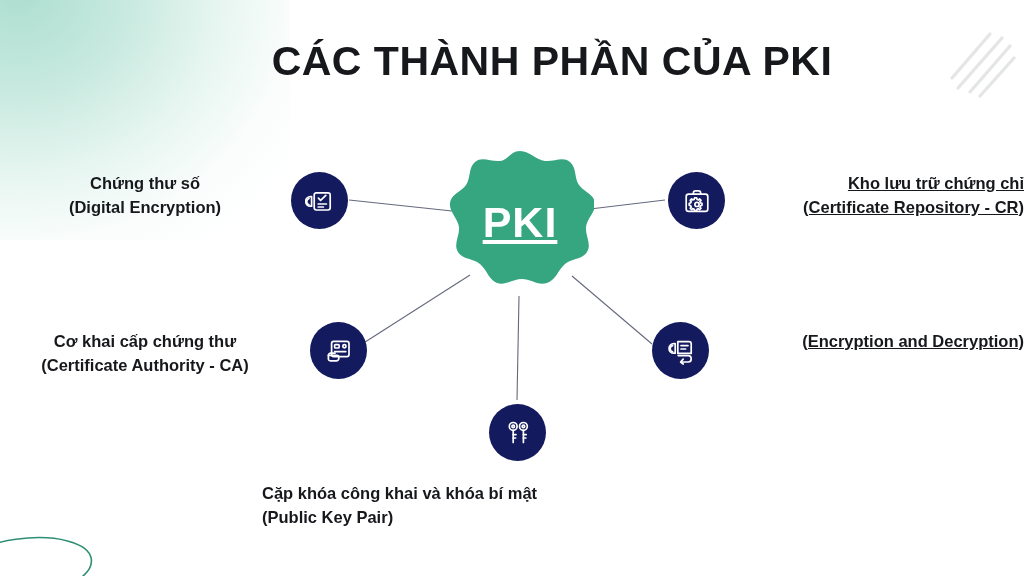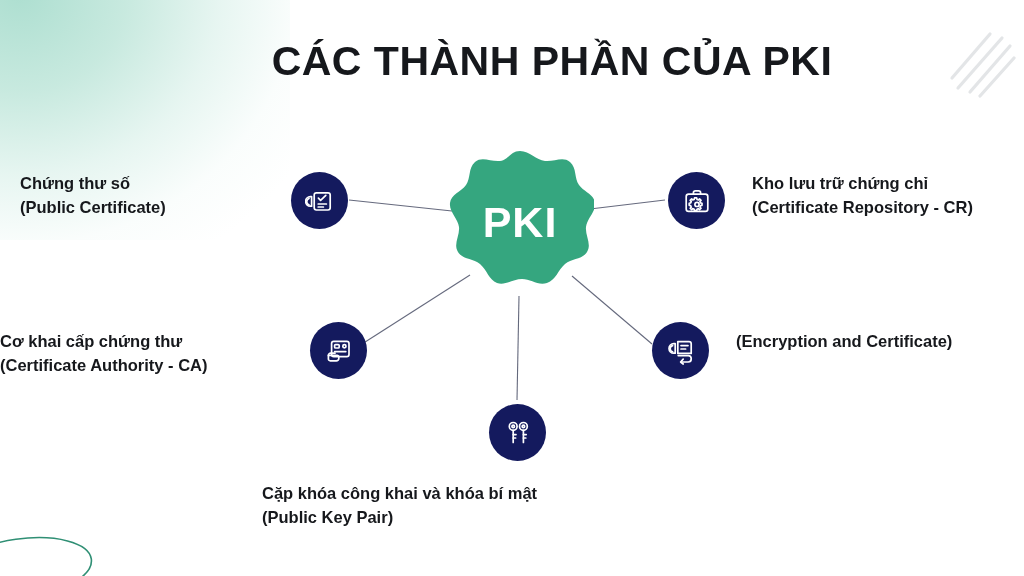--- a/index.html
+++ b/index.html
@@ -93,20 +93,21 @@
     left: 0; top: 0;
     width: 148px;
     height: 148px;
     display: flex;
     align-items: center;
     justify-content: center;
     font-size: 43px;
     font-weight: bold;
     color: #ffffff;
     letter-spacing: 1px;
+    text-decoration: underline;
   }
 
   
   .node-icon {
     position: absolute;
     width: 57px;
     height: 57px;
     border-radius: 50%;
     background: #141a5e;
     display: flex;
@@ -120,22 +121,22 @@
     position: absolute;
     color: #16181c;
     font-size: 16.5px;
     font-weight: bold;
     line-height: 1.45;
     white-space: nowrap;
   }
   .node-label .line2 {
     font-weight: bold;
   }
-  .lbl-right { text-align: left; }
-  .lbl-left  { text-align: left; }
+  .lbl-right { text-align: right; text-decoration: underline; }
+  .lbl-left  { text-align: center; }
   .lbl-center{ text-align: left; }
 </style>
 </head>
 <body>
 
 <div id="slide">
 
   <div class="corner-gradient"></div>
 
   <div class="hatch-decor">
@@ -201,21 +202,21 @@
         <path d="M6.6 10.6 h-1.2 a3.9 3.9 0 0 0 0 9.6 h1.2 z"></path>
         <rect x="9.2" y="6.8" width="16" height="17.2" rx="2.2"></rect>
         <polyline points="13.4,12.2 15.6,14.4 20.8,9.4"></polyline>
         <line x1="13.2" y1="18" x2="21.4" y2="18"></line>
         <line x1="13.2" y1="21" x2="18.4" y2="21"></line>
       </g>
     </svg>
   </div>
   <div class="node-label lbl-left" style="left:20px; top:172px; width:250px;">
     <div>Chứng thư số</div>
-    <div class="line2">(Public Certificate)</div>
+    <div class="line2">(Digital Encryption)</div>
   </div>
 
   <div class="node-icon" style="left:668px; top:172px;">
     <svg width="30" height="30" viewBox="0 0 30 30">
       <g fill="none" stroke="#ffffff" stroke-width="1.7" stroke-linecap="round" stroke-linejoin="round">
         <path d="M11.4 8.2 v-1.3 a2 2 0 0 1 2-2 h3.2 a2 2 0 0 1 2 2 v1.3"></path>
         <rect x="4.2" y="8.2" width="21.6" height="17.2" rx="2.4"></rect>
         <path d="M15 13.4 l1.5 0.55 1.05 -1.1 1.5 1.5 -1.1 1.05 0.55 1.5 1.5 0.35 v2.1 l-1.5 0.35 -0.55 1.5 1.1 1.05 -1.5 1.5 -1.05 -1.1 -1.5 0.55 -0.35 1.5 h-2.1 l-0.35 -1.5 -1.5 -0.55 -1.05 1.1 -1.5 -1.5 1.1 -1.05 -0.55 -1.5 -1.5 -0.35 v-2.1 l1.5 -0.35 0.55 -1.5 -1.1 -1.05 1.5 -1.5 1.05 1.1 1.5 -0.55 0.35 -1.5 h2.1 z"></path>
         <circle cx="15" cy="18.4" r="2.1"></circle>
       </g>
@@ -250,21 +251,21 @@
         <path d="M9.2 7.6 h-1.4 a4 4 0 0 0 0 9.6 h1.4 z"></path>
         <path d="M11.8 5.6 h11.2 a2.2 2.2 0 0 1 2.2 2.2 v9.6 h-13.4 z"></path>
         <line x1="15" y1="9.6" x2="22" y2="9.6"></line>
         <line x1="15" y1="13" x2="19.6" y2="13"></line>
         <path d="M12.2 19.6 h10 a3 3 0 0 1 3 3 v0.4 a3 3 0 0 1 -3 3 h-6.6"></path>
         <polyline points="17.2,23.2 14.6,26 17.2,28"></polyline>
       </g>
     </svg>
   </div>
   <div class="node-label lbl-right" style="left:736px; top:330px; width:288px;">
-    <div class="line2">(Encryption and Certificate)</div>
+    <div class="line2">(Encryption and Decryption)</div>
   </div>
 
   <div class="node-icon" style="left:489px; top:404px;">
     <svg width="30" height="30" viewBox="0 0 30 30">
       <g fill="none" stroke="#ffffff" stroke-width="1.7" stroke-linecap="round" stroke-linejoin="round">
         <circle cx="10.2" cy="8.4" r="3.9"></circle>
         <circle cx="10.2" cy="8.4" r="1.3"></circle>
         <path d="M10.2 12.3 v12.2"></path>
         <path d="M10.2 16.6 h2.8"></path>
         <path d="M10.2 20 h2.4"></path>

